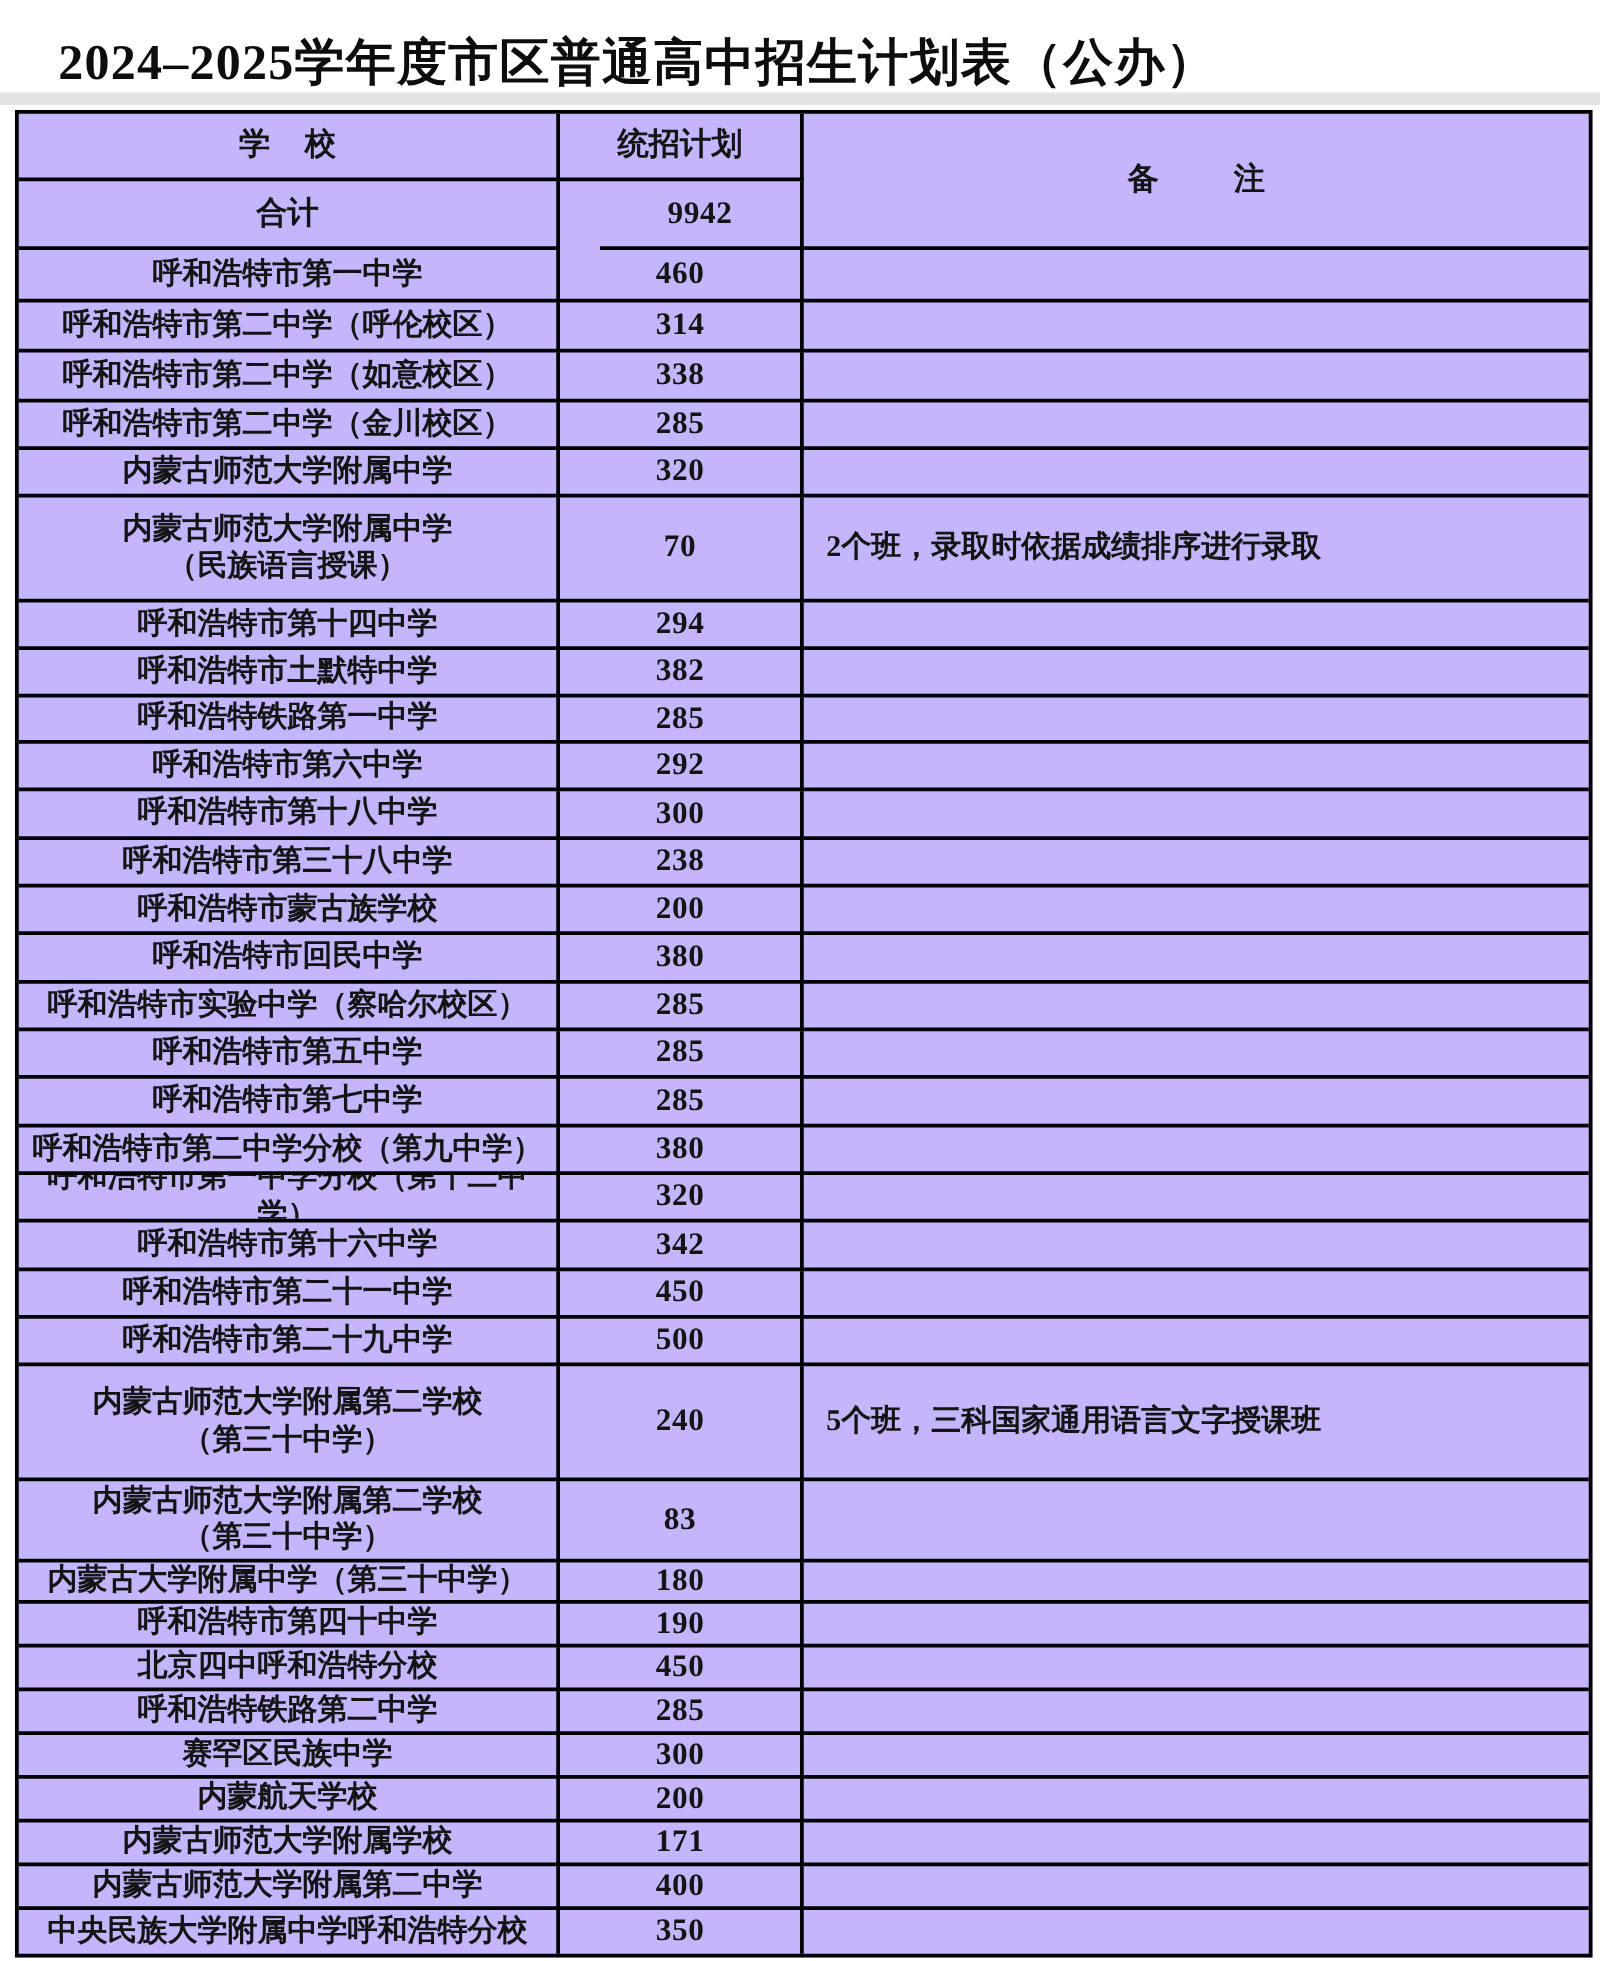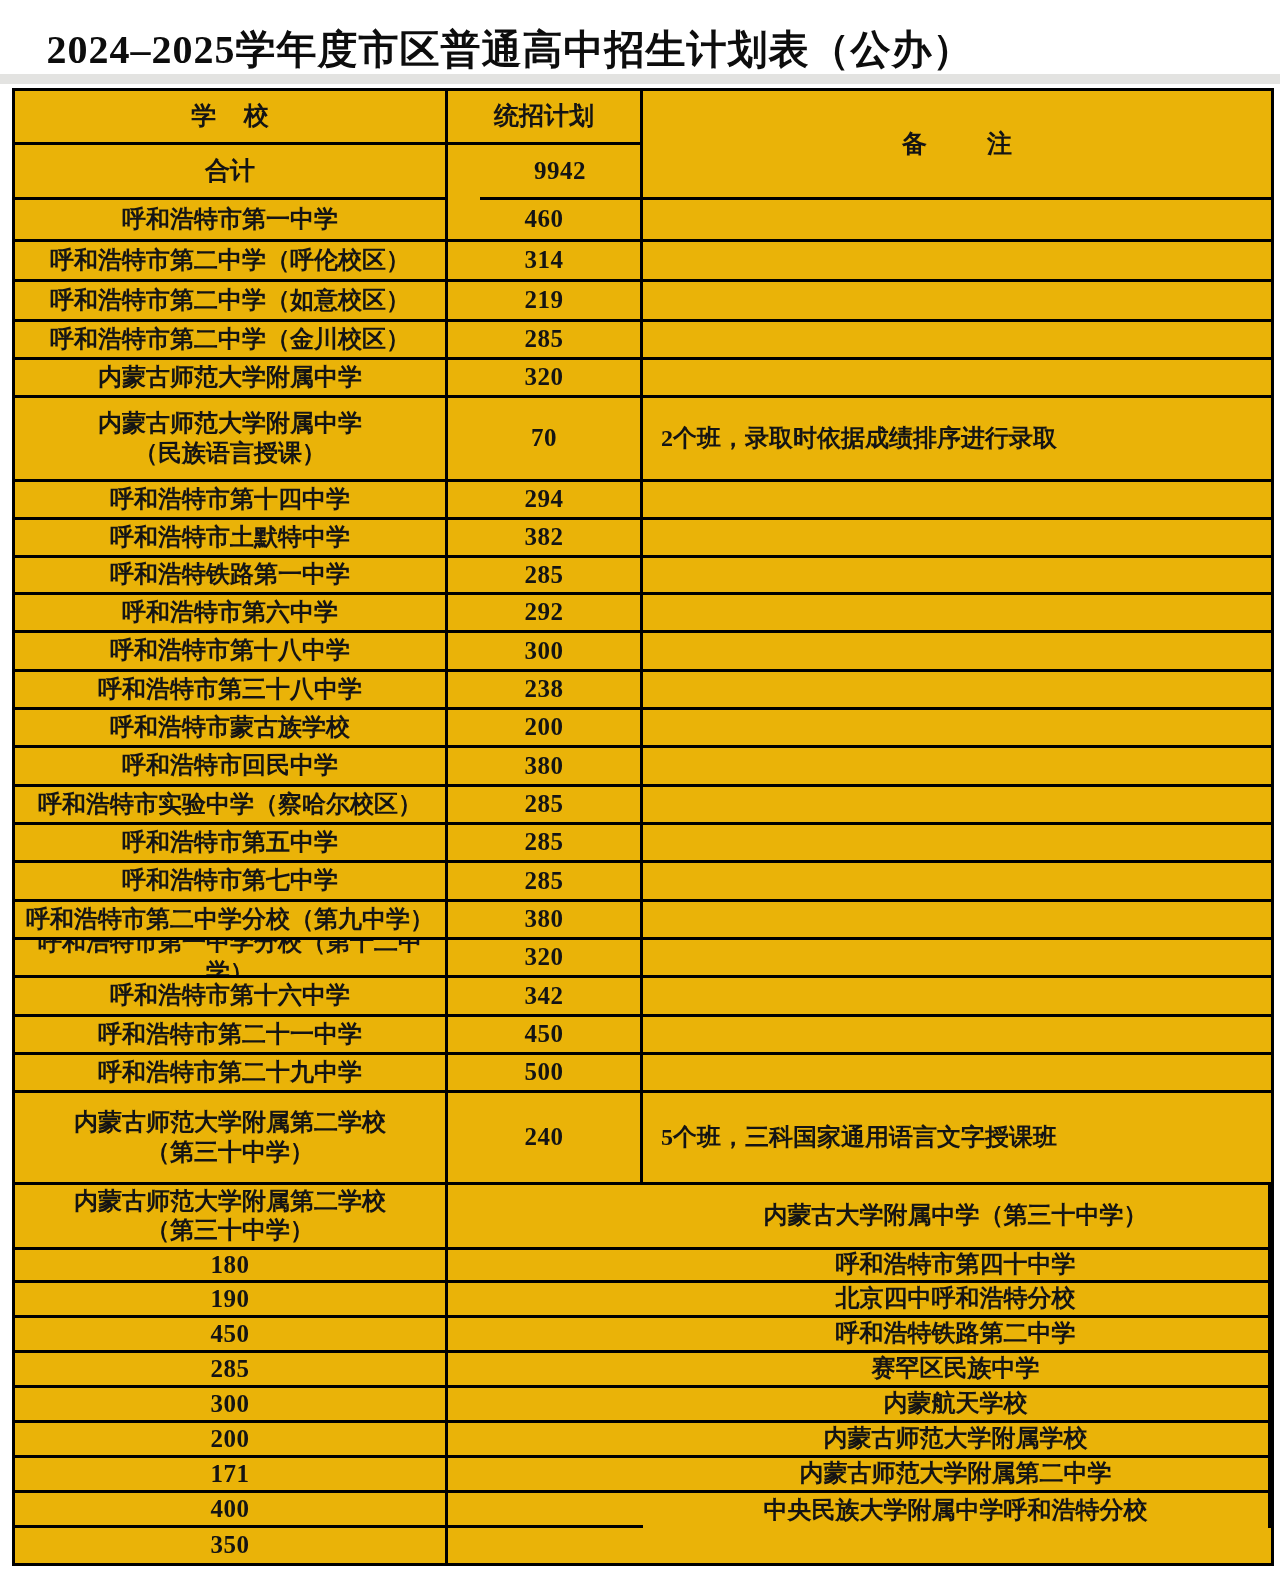--- a/index.html
+++ b/index.html
@@ -33,21 +33,21 @@
     width: 1280px;
     height: 10px;
     background: #e3e3e1;
   }
   .table {
     position: absolute;
     top: 88px;
     left: 12px;
     width: 1256px;
     border: 3px solid #000000;
-    background: #eab308;
+    background: #c4b5fd;
     display: grid;
     grid-template-columns: 433px 195px 1fr;
     box-sizing: content-box;
   }
   .cell {
     box-sizing: border-box;
     border-right: 3px solid #000000;
     border-bottom: 3px solid #000000;
     display: flex;
     align-items: center;
@@ -90,21 +90,21 @@
   <div class="cell head h-remark rc gap-remark">备注</div>
   <div class="cell head t-school">合计</div>
   <div class="cell num t-plan">9942</div>
 <div class="cell school">呼和浩特市第一中学</div>
     <div class="cell num">460</div>
     <div class="cell remark rc"></div>
     <div class="cell school">呼和浩特市第二中学（呼伦校区）</div>
     <div class="cell num">314</div>
     <div class="cell remark rc"></div>
     <div class="cell school">呼和浩特市第二中学（如意校区）</div>
-    <div class="cell num">219</div>
+    <div class="cell num">338</div>
     <div class="cell remark rc"></div>
     <div class="cell school">呼和浩特市第二中学（金川校区）</div>
     <div class="cell num">285</div>
     <div class="cell remark rc"></div>
     <div class="cell school">内蒙古师范大学附属中学</div>
     <div class="cell num">320</div>
     <div class="cell remark rc"></div>
     <div class="cell school">内蒙古师范大学附属中学
 （民族语言授课）</div>
     <div class="cell num">70</div>
@@ -156,20 +156,21 @@
     <div class="cell remark rc"></div>
     <div class="cell school">呼和浩特市第二十九中学</div>
     <div class="cell num">500</div>
     <div class="cell remark rc"></div>
     <div class="cell school">内蒙古师范大学附属第二学校
 （第三十中学）</div>
     <div class="cell num">240</div>
     <div class="cell remark rc">5个班，三科国家通用语言文字授课班</div>
     <div class="cell school">内蒙古师范大学附属第二学校
 （第三十中学）</div>
+    <div class="cell num">83</div>
     <div class="cell remark rc"></div>
     <div class="cell school">内蒙古大学附属中学（第三十中学）</div>
     <div class="cell num">180</div>
     <div class="cell remark rc"></div>
     <div class="cell school">呼和浩特市第四十中学</div>
     <div class="cell num">190</div>
     <div class="cell remark rc"></div>
     <div class="cell school">北京四中呼和浩特分校</div>
     <div class="cell num">450</div>
     <div class="cell remark rc"></div>

